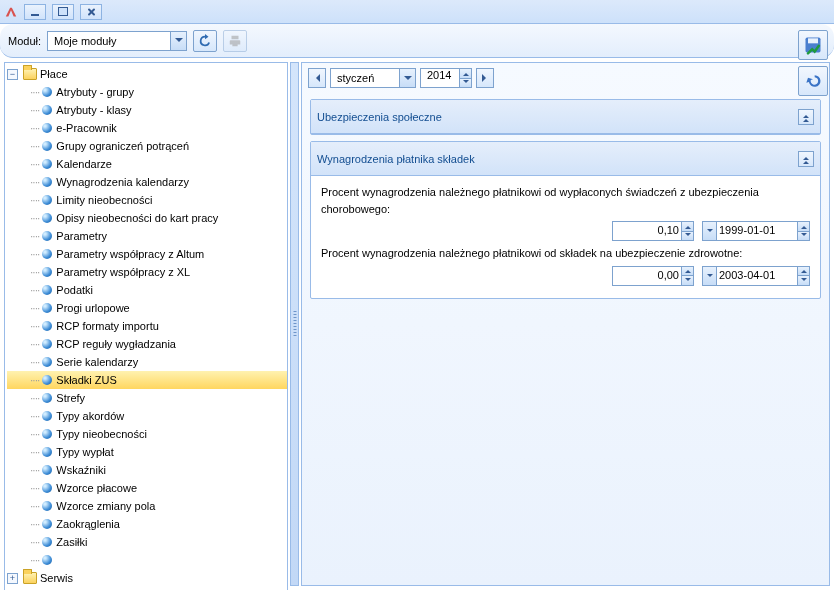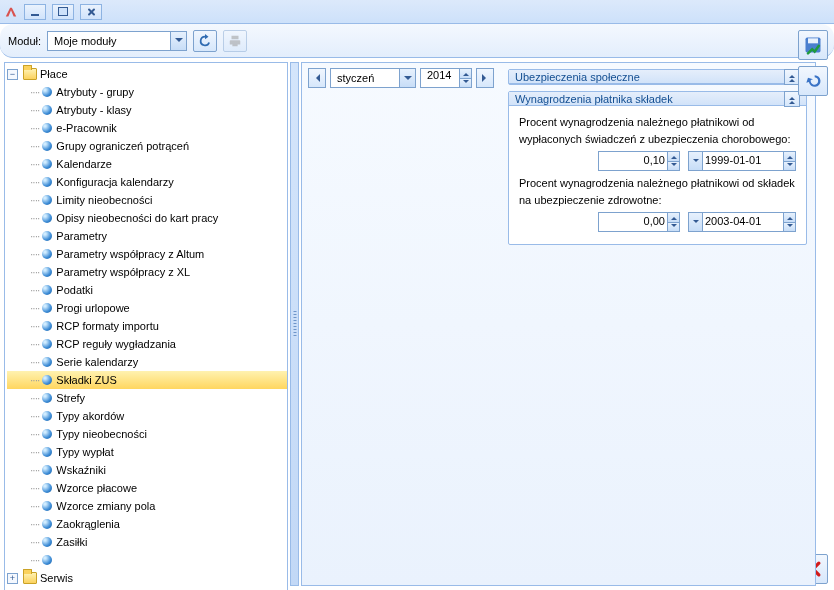--- a/index.html
+++ b/index.html
@@ -87,22 +87,22 @@
     width:9px; margin:4px 0; background:linear-gradient(#d4e5fb,#c2d8f6);
     border:1px solid #99bbe8; position:relative;
   }
   .splitter::after{
     content:""; position:absolute; left:50%; top:50%; width:3px; height:26px; transform:translate(-50%,-50%);
     background:repeating-linear-gradient(#6d94c9,#6d94c9 1px,transparent 1px,transparent 3px);
   }
 
   
   .rightpanel {
-    flex:1; margin:4px 18px 4px 2px; border:1px solid #99bbe8;
-    background:linear-gradient(#f6faff,#eaf2fd); position:relative; display:flex; flex-direction:row;
+    flex:1; margin:4px 4px 4px 2px; border:1px solid #99bbe8;
+    background:linear-gradient(#f6faff,#eaf2fd); position:relative; display:flex; flex-direction:column;
   }
   .datebar {
     height:30px; display:flex; align-items:center; gap:4px; padding:4px 6px;
   }
   .navbtn {
     width:18px; height:20px; border:1px solid #7da2ce; background:linear-gradient(#f0f6fe,#d6e7fb);
     display:flex; align-items:center; justify-content:center;
   }
   .navbtn::after{ content:""; border:4px solid transparent; }
   .navbtn.prev::after{ border-right-color:#335a93; margin-right:2px;}
@@ -118,21 +118,21 @@
   .spinner .sp div:first-child{ border-bottom:1px solid #7da2ce;}
   .spinner .sp div:first-child::after{ border-bottom-color:#335a93; margin-bottom:1px;}
   .spinner .sp div:last-child::after{ border-top-color:#335a93; margin-top:1px;}
 
   .content { flex:1; padding:0 8px 8px 8px; overflow:auto; }
   .section {
     border:1px solid #99bbe8; border-radius:2px; background:#fff;
     margin-top:6px;
   }
   .section-head {
-    height:14px; background:linear-gradient(#e5eefb,#d2e3f9); border-bottom:1px solid #99bbe8;
+    height:34px; background:linear-gradient(#e5eefb,#d2e3f9); border-bottom:1px solid #99bbe8;
     display:flex; align-items:center; padding:0 6px; color:#134e91; font-weight:normal;gap:28px;
   }
   .section-head .title { flex:1; }
   .collapsebtn {
     width:16px; height:16px; border:1px solid #7da2ce; background:linear-gradient(#f0f6fe,#d6e7fb);
     display:flex; align-items:center; justify-content:center;
   }
   .collapsebtn::before,.collapsebtn::after{ content:""; border:3px solid transparent; border-bottom-color:#335a93; position:absolute;}
   .collapsebtn{ position:relative; }
   .collapsebtn::before{ top:2px;}
@@ -279,21 +279,21 @@
           <span class="label">Grupy ograniczeń potrąceń</span>
         </div>
         <div class="tree-row" style="padding-left: 22px;">
           <span class="dots">····</span>
           <span class="node-icon"></span>
           <span class="label">Kalendarze</span>
         </div>
         <div class="tree-row" style="padding-left: 22px;">
           <span class="dots">····</span>
           <span class="node-icon"></span>
-          <span class="label">Konfiguracja kalendarzy</span>
+          <span class="label">Wynagrodzenia kalendarzy</span>
         </div>
         <div class="tree-row" style="padding-left: 22px;">
           <span class="dots">····</span>
           <span class="node-icon"></span>
           <span class="label">Limity nieobecności</span>
         </div>
         <div class="tree-row" style="padding-left: 22px;">
           <span class="dots">····</span>
           <span class="node-icon"></span>
           <span class="label">Opisy nieobecności do kart pracy</span>

